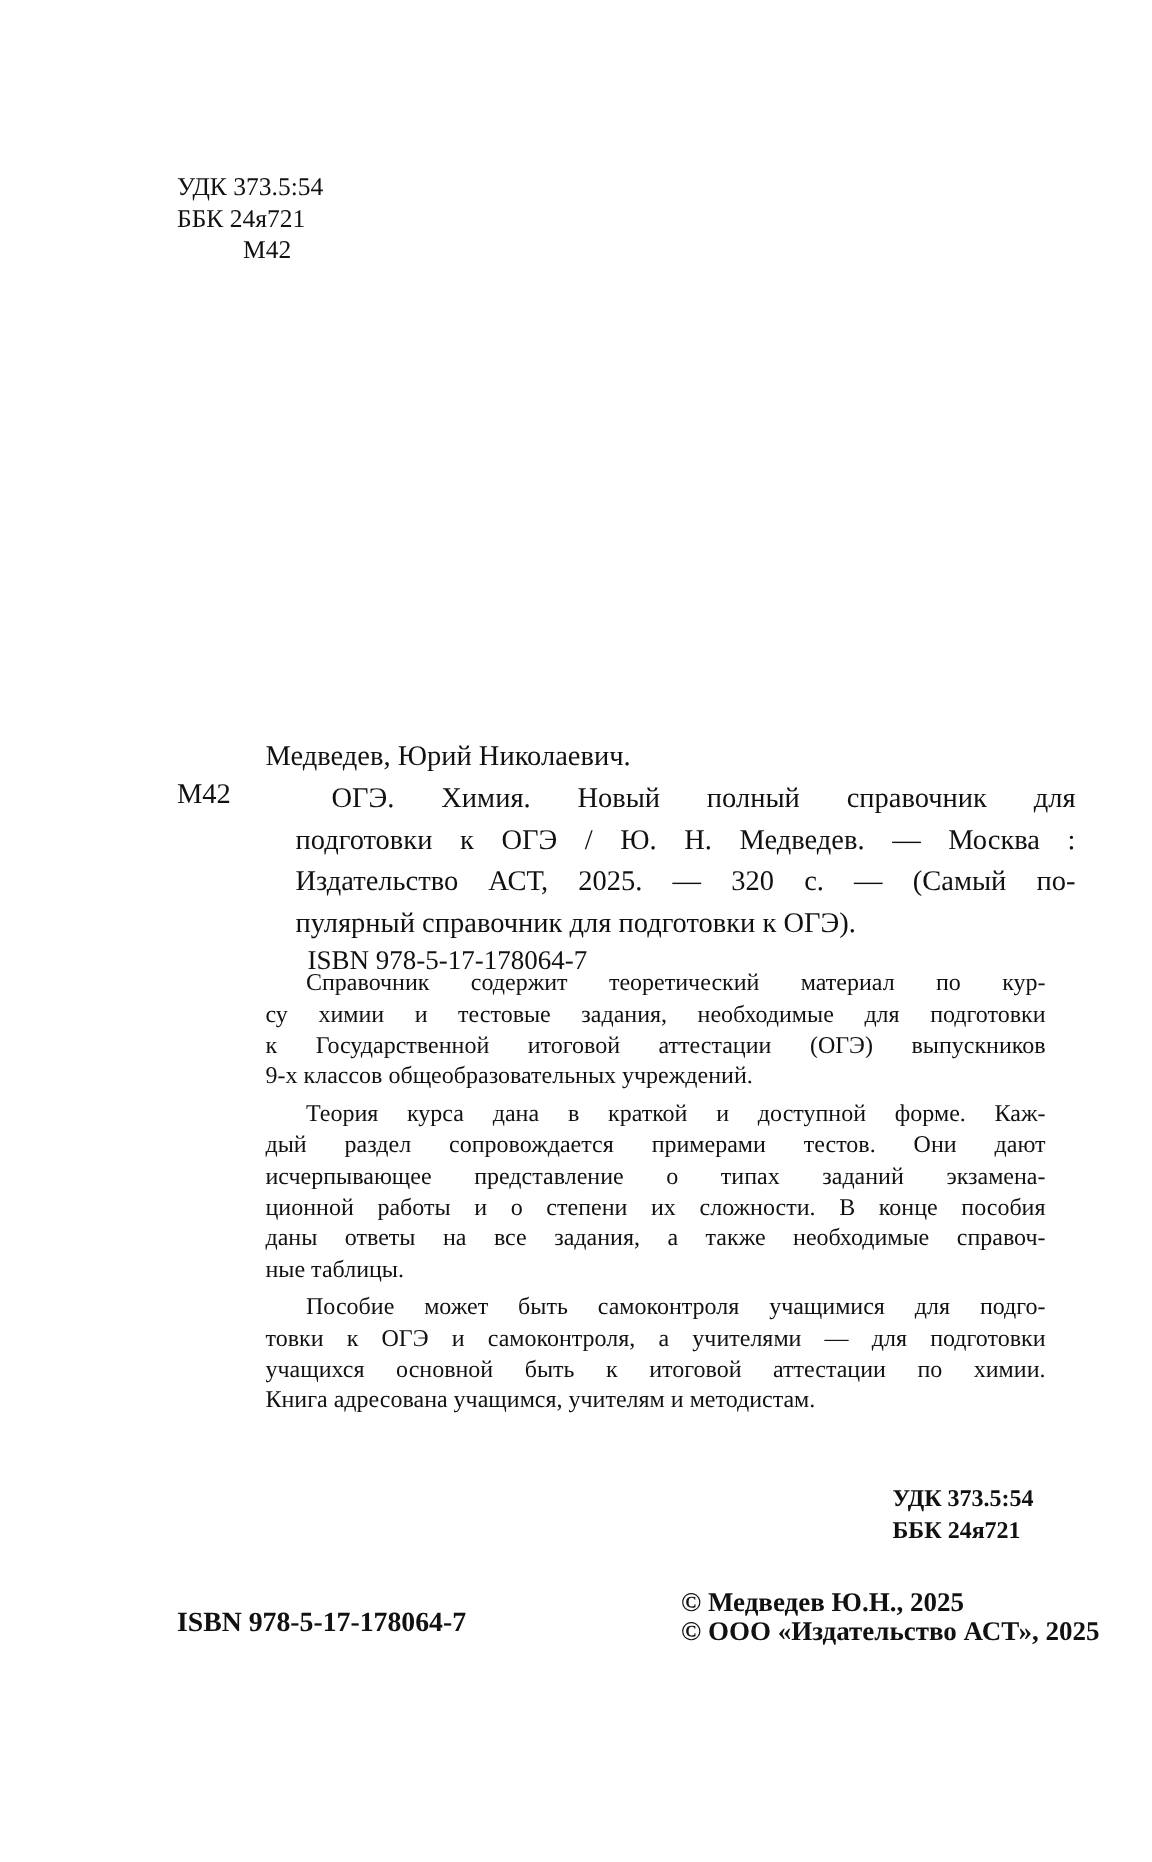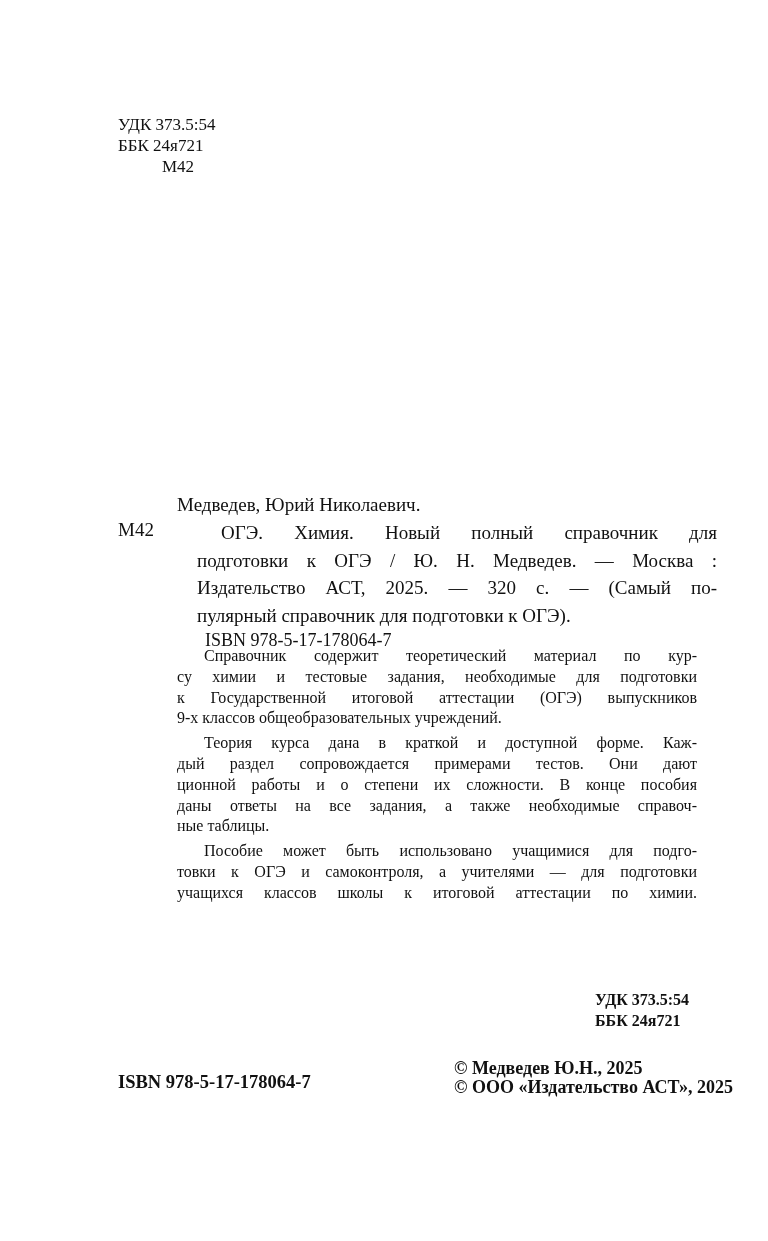--- a/index.html
+++ b/index.html
@@ -53,28 +53,30 @@
 <div class="abs abstract">
   <div class="para">
     <span class="line indent">Справочник содержит теоретический материал по кур-</span>
     <span class="line">су химии и тестовые задания, необходимые для подготовки</span>
     <span class="line">к Государственной итоговой аттестации (ОГЭ) выпускников</span>
     <span class="line last">9-х классов общеобразовательных учреждений.</span>
   </div>
   <div class="para">
     <span class="line indent">Теория курса дана в краткой и доступной форме. Каж-</span>
     <span class="line">дый раздел сопровождается примерами тестов. Они дают</span>
+    <span class="line">исчерпывающее представление о типах заданий экзамена-</span>
     <span class="line">ционной работы и о степени их сложности. В конце пособия</span>
     <span class="line">даны ответы на все задания, а также необходимые справоч-</span>
     <span class="line last">ные таблицы.</span>
   </div>
   <div class="para">
-    <span class="line indent">Пособие может быть использовано учащимися для подго-</span>
+    <span class="line indent">Пособие может быть самоконтроля учащимися для подго-</span>
     <span class="line">товки к ОГЭ и самоконтроля, а учителями — для подготовки</span>
-    <span class="line">учащихся классов школы к итоговой аттестации по химии.</span>
+    <span class="line">учащихся основной быть к итоговой аттестации по химии.</span>
+    <span class="line last">Книга адресована учащимся, учителям и методистам.</span>
   </div>
 </div>
 
 <div class="abs udk-bottom">
   <div>УДК 373.5:54</div>
   <div>ББК 24я721</div>
 </div>
 
 <div class="abs isbn-bottom">ISBN 978-5-17-178064-7</div>
 

